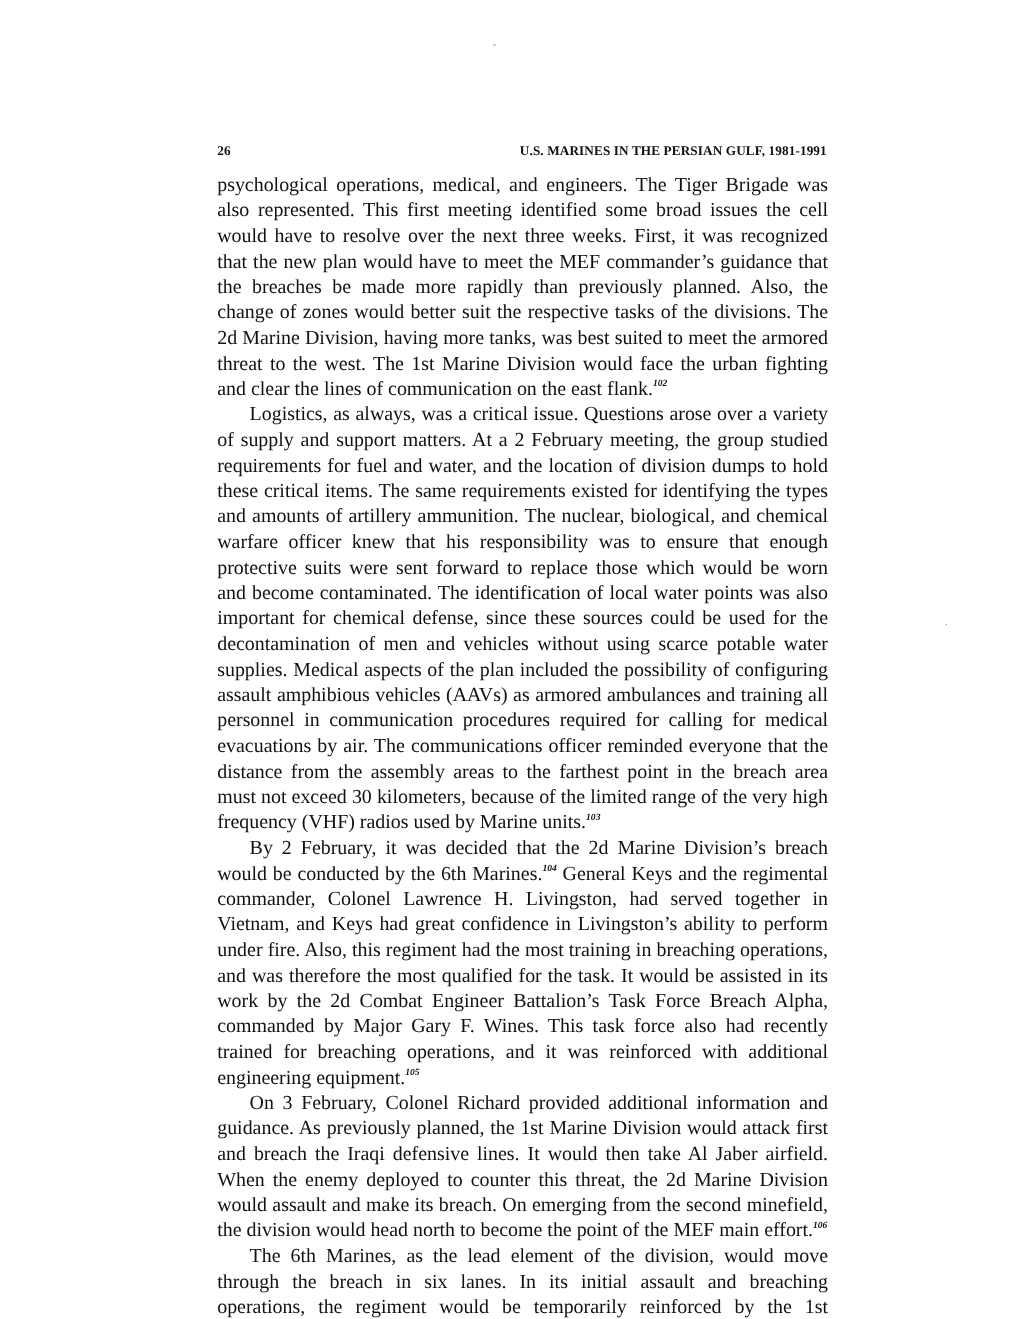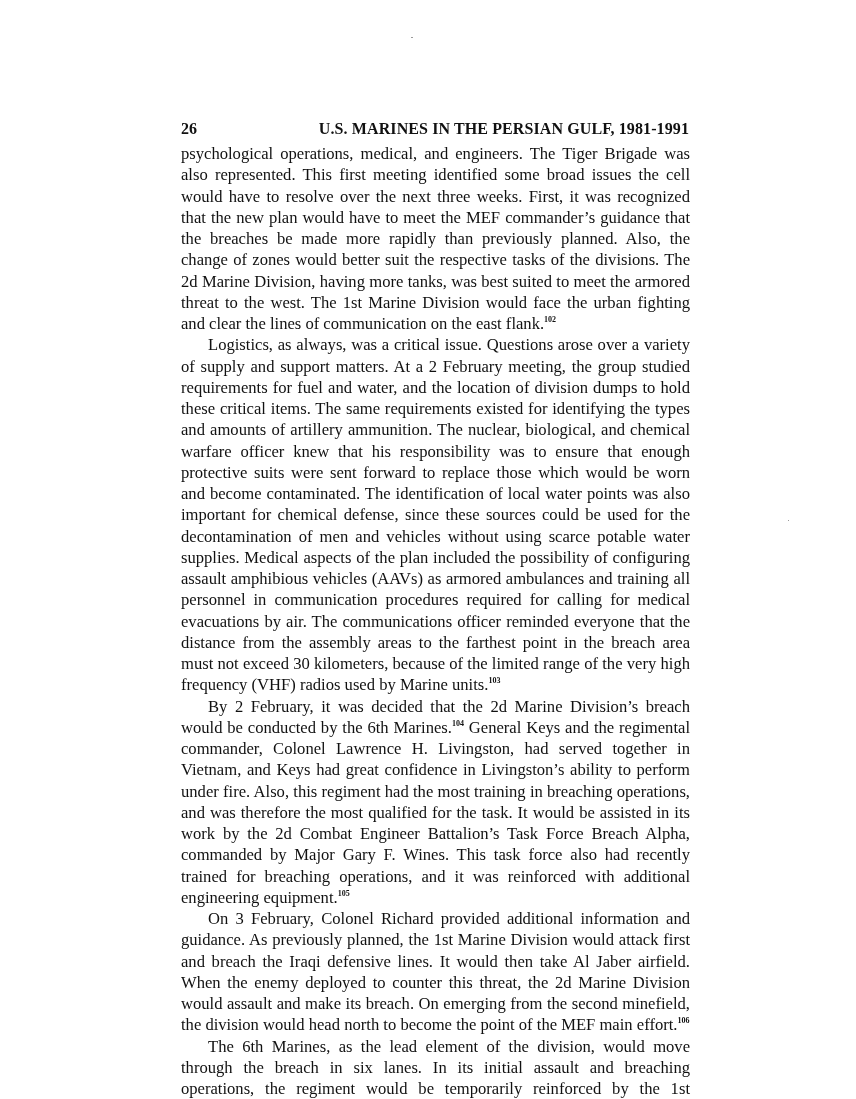--- a/index.html
+++ b/index.html
@@ -1,31 +1,31 @@
 <!DOCTYPE html>
 <html><head>
 <meta charset="utf-8">
 <style>
   html, body { margin: 0; padding: 0; background: #ffffff; }
   body { width: 856px; height: 1099px; position: relative; overflow: hidden; }
   .page { position: absolute; left: 0; top: 0; width: 856px; height: 1099px; background: #fff; }
   .speck { position: absolute; width: 2px; height: 1px; background: #9a9a9a; }
   .running-head {
     position: absolute; left: 181px; top: 120px; width: 508px;
-    font-family: "Liberation Serif", serif; font-size: 16px; font-weight: bold;
+    font-family: "Liberation Serif", serif; font-size: 11px; font-weight: bold;
     color: #111; display: flex; justify-content: space-between; letter-spacing: 0.1px;
   }
   .body-text {
     position: absolute; left: 181px; top: 143px; width: 509px;
     font-family: "Liberation Serif", serif; font-size: 16.6px; line-height: 21.25px;
     color: #111; text-align: justify;
   }
   .body-text p { margin: 0; text-indent: 0; }
   .body-text p.indent { text-indent: 27px; }
-  sup { font-size: 8px; line-height: 0; vertical-align: 7px; font-weight: bold; }
+  sup { font-size: 8px; line-height: 0; vertical-align: 7px; font-weight: bold; font-style: italic; }
 </style>
 </head>
 <body>
 
 <div class="page">
   <div class="speck" style="left:411px; top:37px;"></div>
   <div class="speck" style="left:788px; top:520px; width:1px;"></div>
 
   <div class="running-head">
     <span>26</span>

